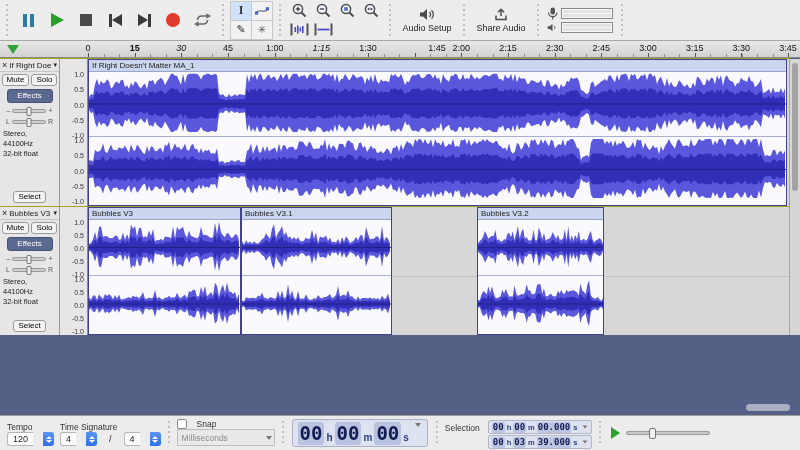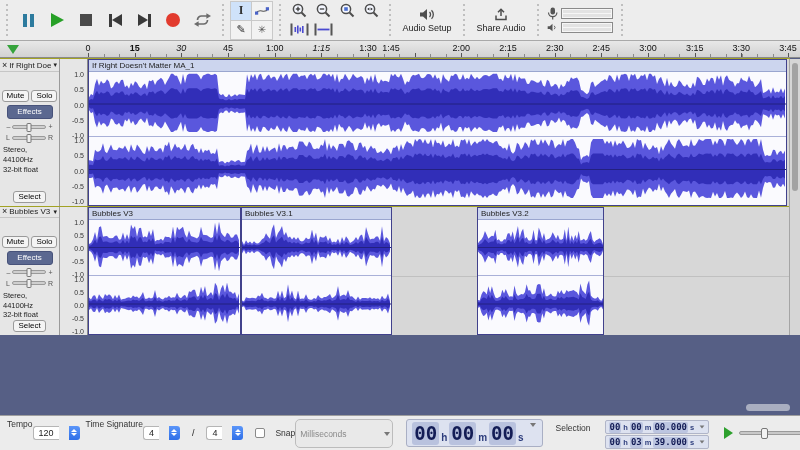--- a/index.html
+++ b/index.html
@@ -41,21 +41,21 @@
 
   
   .track{position:absolute;left:0;display:flex;background:#e6e6e6}
   .t1{top:59px;width:789px;height:147px;outline:1px solid #a2a224}
   .t2{top:207px;width:789px;height:128px}
   .panel{width:60px;border-right:1px solid #9a9a9a;background:#e6e6e6;display:flex;flex-direction:column;font-size:8px;position:relative}
   .phead{display:flex;align-items:center;height:13px;border-bottom:1px solid #c6c6c6;padding:0 2px;gap:2px}
   .pclose{font-size:9px;line-height:9px;cursor:pointer}
   .pname{flex:1;white-space:nowrap;overflow:hidden;font-size:8px;cursor:pointer}
   .pchev{font-size:7px;cursor:pointer}
-  .btnrow{display:flex;gap:2px;justify-content:center;margin-top:18px}
+  .btnrow{display:flex;gap:2px;justify-content:center;margin-top:2px}
   .sbtn{font-size:8px;padding:0 4px;height:12px;line-height:10px;background:#f4f4f4;border:1px solid #9a9a9a;border-radius:3px;cursor:pointer}
   .fxbtn{margin:3px auto 0;width:46px;height:14px;background:#5b6890;color:#fff;border:1px solid #47527a;border-radius:3px;font-size:8px;line-height:12px;cursor:pointer}
   .sliderrow{display:flex;align-items:center;gap:2px;justify-content:center;margin-top:4px;color:#555;font-size:7px}
   .strack{position:relative;width:34px;height:4px;background:#cfcfcf;border:1px solid #9a9a9a;border-radius:2px;cursor:pointer;display:block}
   .sthumb{position:absolute;left:50%;top:-3px;transform:translateX(-50%);width:5px;height:9px;background:#efefef;border:1px solid #777;border-radius:1px;display:block;cursor:pointer}
   .pinfo{margin-top:4px;padding-left:3px;color:#222;font-size:7.5px;line-height:1.3}
   .pselect{margin-top:auto;margin-bottom:3px;align-self:center}
   .scales{width:28px;border-right:1px solid #8a8a8a;background:#e6e6e6;font-size:7px;color:#333;position:relative;cursor:ns-resize}
   .scale-ch{position:absolute;left:0;right:0}
   .scale-ch span{position:absolute;right:3px;transform:translateY(-50%)}
@@ -68,34 +68,34 @@
   svg.wave{position:absolute;left:0;top:0;width:100%;height:100%;display:block}
 
   
   .vscroll{position:absolute;top:59px;right:0;width:11px;height:276px;background:#d6d6d6;border-left:1px solid #a5a5a5}
   .vthumb{position:absolute;left:2px;right:2px;top:4px;height:128px;background:#a3a3a3;border-radius:4px;cursor:pointer}
   .hthumb{position:absolute;right:10px;bottom:39px;width:44px;height:7px;background:#a9aec0;border-radius:3.5px;cursor:pointer}
 
   
   .bottom{position:absolute;left:0;right:0;bottom:0;height:35px;background:#ececec;border-top:1px solid #9e9e9e;display:flex;align-items:stretch;padding:1px 4px;font-size:9px}
   .bb-label{font-size:8.5px;color:#333;display:block;white-space:nowrap}
-  .bcol{display:flex;flex-direction:row;justify-content:flex-end;padding:2px 3px 3px}
+  .bcol{display:flex;flex-direction:column;justify-content:flex-end;padding:2px 3px 3px}
   .rowline{display:flex;align-items:center;gap:10px}
   .spinval{background:#fff;border:1px solid #b5b5b5;border-right:none;padding:0 5px;height:14px;line-height:13px;border-radius:3px 0 0 3px;font-size:9px}
   .macbtn{width:11px;height:14px;background:linear-gradient(#5a95f9,#2f6fe8);border-radius:0 3px 3px 0;display:flex;flex-direction:column;align-items:center;justify-content:center;gap:1px;cursor:pointer;border:0;padding:0}
   .macbtn .up{width:0;height:0;border-left:3px solid transparent;border-right:3px solid transparent;border-bottom:3px solid #fff;display:block}
   .macbtn .dn{width:0;height:0;border-left:3px solid transparent;border-right:3px solid transparent;border-top:3px solid #fff;display:block}
   .cbx{width:10px;height:10px;border:1px solid #8a8a8a;background:#fff;border-radius:2px;display:inline-block;cursor:pointer}
-  .ddl{display:flex;align-items:center;height:29px;border:1px solid #bcbcbc;background:#e9e9e9;border-radius:5px;color:#8a8a8a;font-size:8.5px;padding:0 2px 0 4px;width:98px;justify-content:space-between;cursor:pointer}
+  .ddl{display:flex;align-items:center;height:29px;border:1px solid #bcbcbc;background:#e9e9e9;border-radius:0;color:#8a8a8a;font-size:8.5px;padding:0 2px 0 4px;width:98px;justify-content:space-between;cursor:pointer}
   .chev-sm{width:0;height:0;border-left:3px solid transparent;border-right:3px solid transparent;border-top:4px solid #777;display:block}
   .timebig{display:flex;align-items:center;background:#dde2f0;border:1px solid #a9afc4;border-radius:3px;margin:2px 4px;padding:0 6px 0 5px;cursor:text}
   .dig{font-family:"DejaVu Sans Mono",monospace;font-weight:bold;font-size:19px;color:#131c55;background:#b9c2de;border-radius:3px;padding:0 2px;line-height:23px}
   .unit{font-size:10px;color:#2c3c7c;font-weight:bold;margin:8px 2px 0}
   .tbchev{margin-left:4px;align-self:flex-start;margin-top:3px}
-  .selwrap{display:flex;align-items:flex-start;gap:14px;padding:3px 3px 12px}
+  .selwrap{display:flex;align-items:flex-start;gap:8px;padding:3px 3px 12px}
   .selfields{display:flex;flex-direction:column;gap:1px}
   .selrow{display:flex;align-items:center;background:#dde2f0;border:1px solid #b0b5c8;border-radius:2px;padding:0 3px;height:14px;cursor:text}
   .sdig{font-family:"DejaVu Sans Mono",monospace;font-weight:bold;font-size:9px;color:#131c55;background:#bcc5e0;border-radius:2px;padding:0 1px;line-height:11px}
   .sunit{font-size:7.5px;color:#2c3c7c;margin:0 2px;font-weight:bold}
   .schev{margin-left:3px;transform:scale(.8)}
   .speed{display:flex;align-items:center;gap:6px;padding:0 6px}
   .spplay{width:0;height:0;border-left:9px solid #2da02d;border-top:6px solid transparent;border-bottom:6px solid transparent;cursor:pointer}
   .sptrack{position:relative;width:84px;height:4px;background:#c8c8c8;border:1px solid #9a9a9a;border-radius:2px;cursor:pointer;display:block}
   .spthumb{position:absolute;left:26%;top:-4px;width:7px;height:11px;background:#f2f2f2;border:1px solid #777;border-radius:2px;display:block;cursor:pointer}
 </style>
@@ -280,21 +280,21 @@
       <span class="tick-label" style="left: 181.333px; font-style: italic;">30</span>
       <i class="tick-mark" style="left: 181.333px;"></i>
       <span class="tick-label" style="left: 228px;">45</span>
       <i class="tick-mark" style="left: 228px;"></i>
       <span class="tick-label" style="left: 274.667px;">1:00</span>
       <i class="tick-mark" style="left: 274.667px;"></i>
       <span class="tick-label" style="left: 321.333px; font-style: italic;">1:15</span>
       <i class="tick-mark" style="left: 321.333px;"></i>
       <span class="tick-label" style="left: 368px;">1:30</span>
       <i class="tick-mark" style="left: 368px;"></i>
-      <span class="tick-label" style="left: 391px;">1:45</span>
+      <span class="tick-label" style="left: 437px;">1:45</span>
       <i class="tick-mark" style="left: 414.667px;"></i>
       <span class="tick-label" style="left: 461.333px;">2:00</span>
       <i class="tick-mark" style="left: 461.333px;"></i>
       <span class="tick-label" style="left: 508px;">2:15</span>
       <i class="tick-mark" style="left: 508px;"></i>
       <span class="tick-label" style="left: 554.667px;">2:30</span>
       <i class="tick-mark" style="left: 554.667px;"></i>
       <span class="tick-label" style="left: 601.333px;">2:45</span>
       <i class="tick-mark" style="left: 601.333px;"></i>
       <span class="tick-label" style="left: 648px;">3:00</span>

